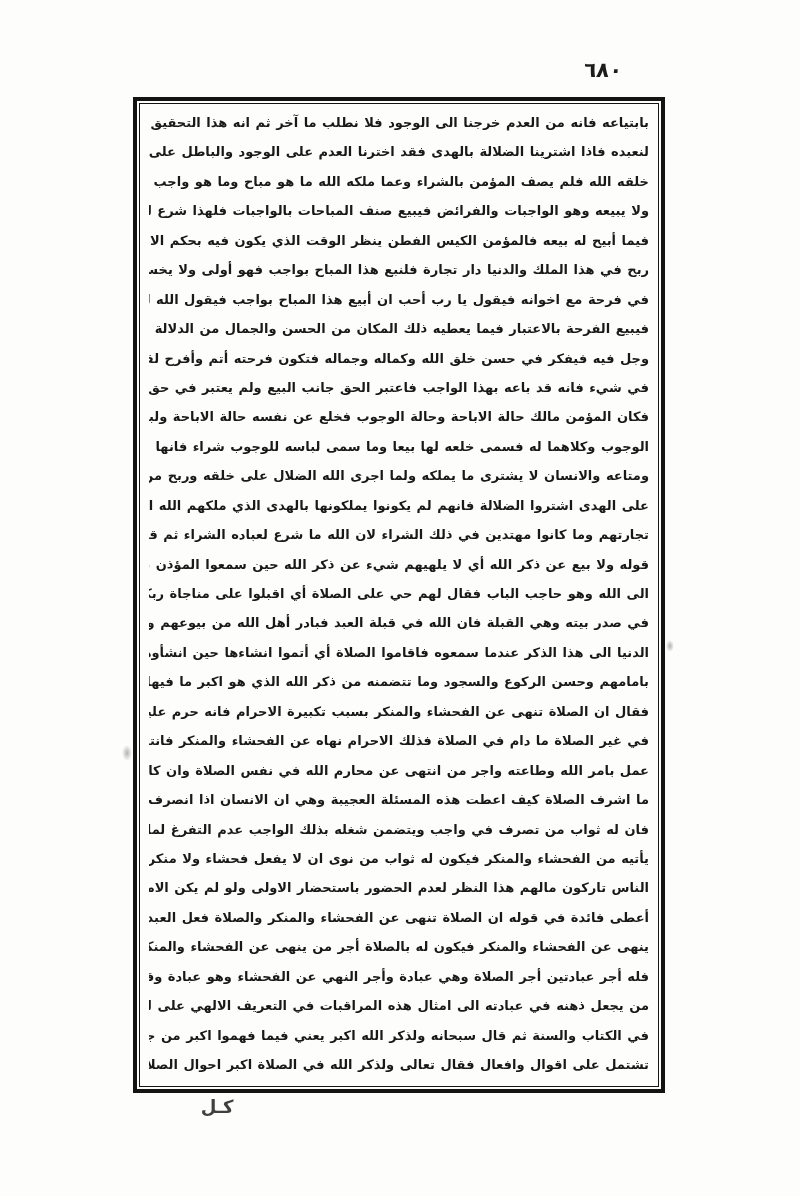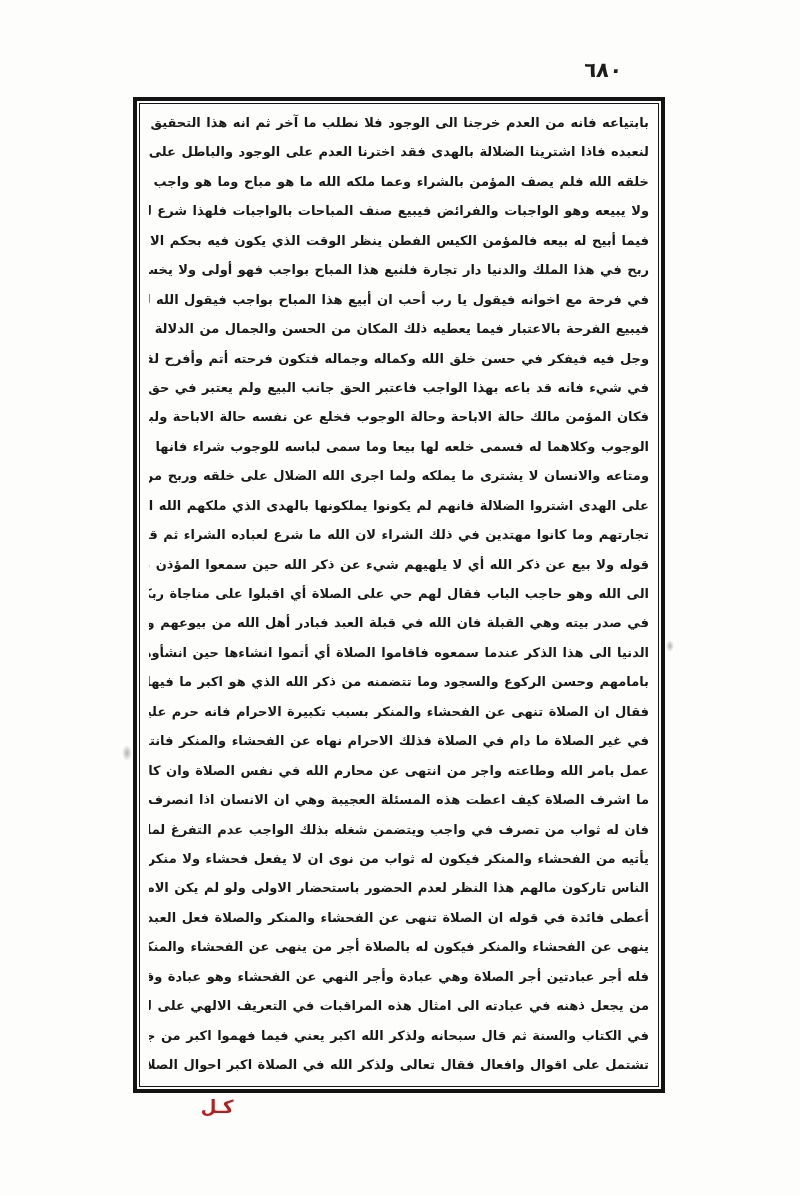--- a/index.html
+++ b/index.html
@@ -67,21 +67,21 @@
     word-spacing: 1px;
   }
   .catchword {
     position: absolute;
     top: 1096px;
     left: 182px;
     width: 70px;
     text-align: center;
     font-size: 18px;
     font-weight: 700;
-    color: #b91c1c;
+    color: #404040;
     direction: rtl;
   }
   
   .smudge {
     position: absolute;
     border-radius: 50%;
     background: radial-gradient(closest-side, rgba(40,40,40,0.35), rgba(40,40,40,0));
   }
   .smudge-a { left: 122px; top: 745px; width: 10px; height: 16px; }
   .smudge-b { left: 666px; top: 640px; width: 8px; height: 12px; }

